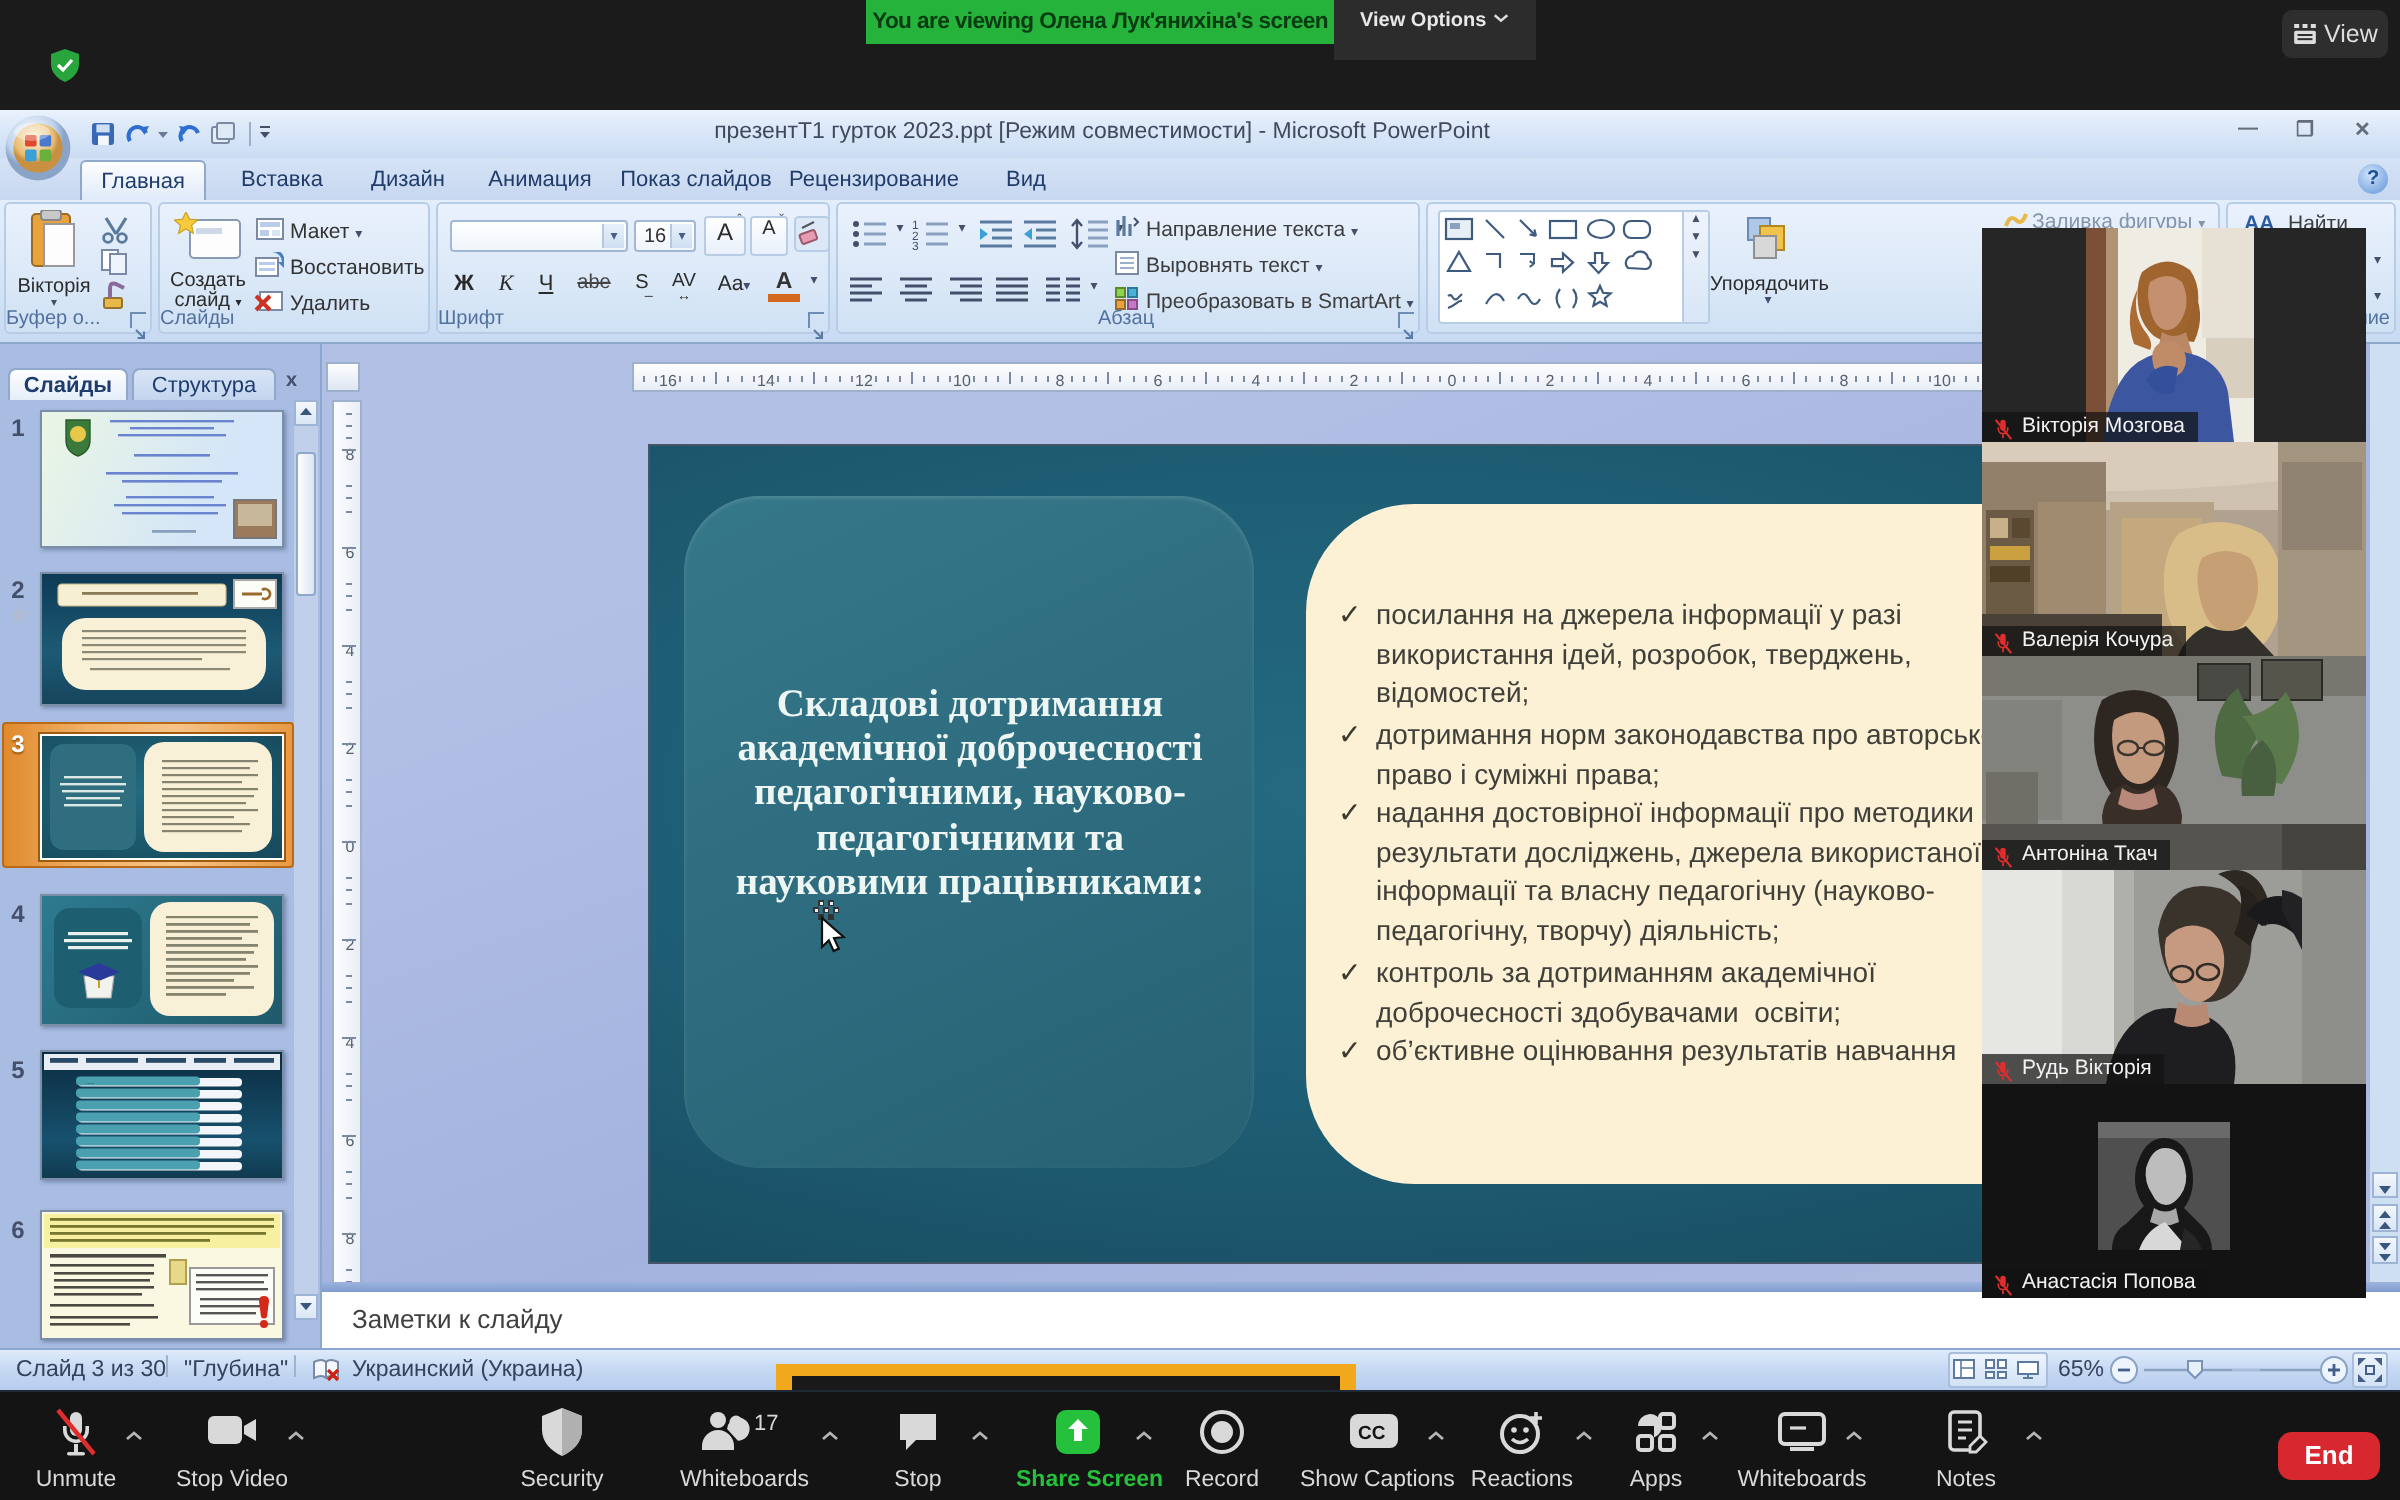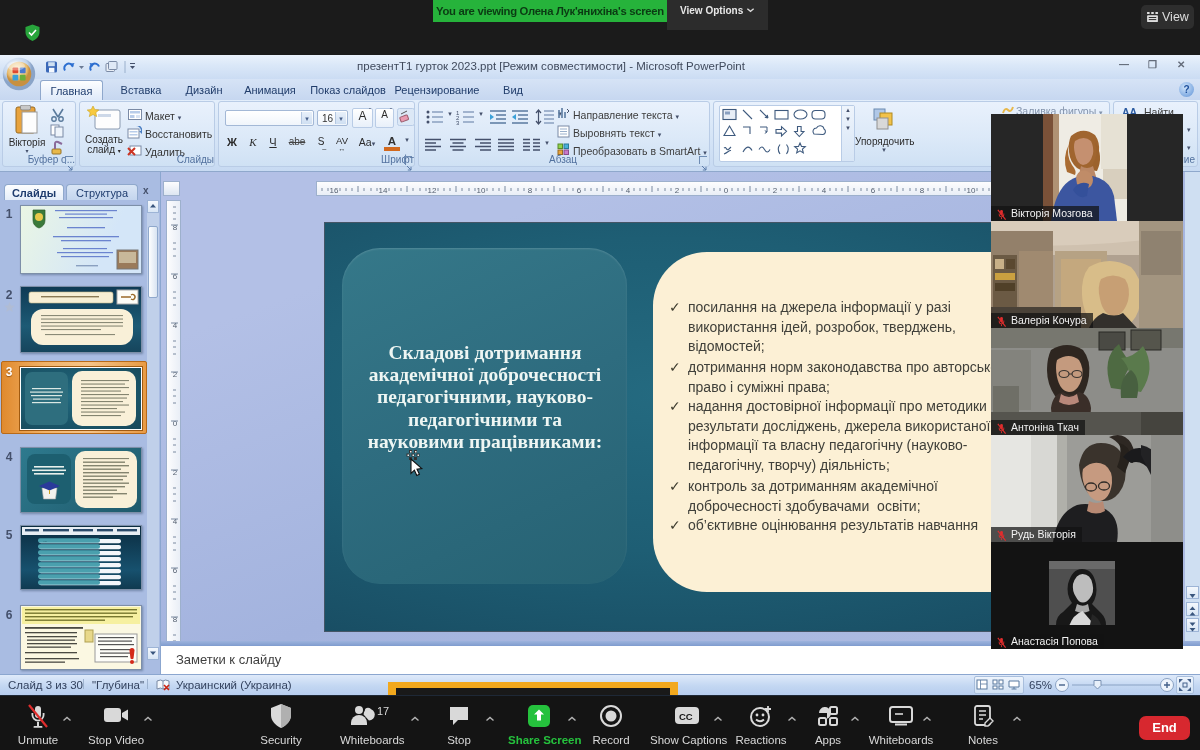--- a/index.html
+++ b/index.html
@@ -18,21 +18,21 @@
 #titlebar { left:0; top:0; width:1200px; height:24px; background:linear-gradient(#eaf2fc,#dbe8f8 40%,#cbdcf3); }
 #officebtn { left:2px; top:2px; width:34px; height:34px; z-index:5; }
 #qat { left:44px; top:4px; width:110px; height:16px; }
 #titletext { left:0; top:5px; width:1102px; text-align:center; font-size:11.5px; color:#404a5c; }
 #winbtns { left:1119px; top:4px; width:80px; height:14px; color:#646c7a; font-size:10px; font-weight:bold; }
 #tabrow { left:0; top:24px; width:1200px; height:21px; background:linear-gradient(#d6e3f6,#c6d7f0); }
 .tab { position:absolute; top:1px; height:20px; text-align:center; font-size:11px; color:#203c6a; line-height:20px; }
 .activetab { background:linear-gradient(#fdfeff,#eef4fc 50%,#dfeafa); border:1px solid #8fa8cc; border-bottom:none; border-radius:3px 3px 0 0; color:#1e3c6e; }
 #ribbon { left:0; top:45px; width:1200px; height:72px; background:linear-gradient(#e3eefb,#d3e3f6 60%,#c7daf2); border-bottom:1px solid #8fa8cc; }
 .rgroup { position:absolute; top:1px; height:66px; background:linear-gradient(#e9f1fc,#dce9f8 55%,#cfe1f4); border:1px solid #b9cce6; border-radius:3px; }
-.rglabel { position:absolute; bottom:1px; width:100%; text-align:right; font-size:10px; color:#52719e; }
+.rglabel { position:absolute; bottom:1px; width:100%; text-align:left; font-size:10px; color:#52719e; }
 .dlauncher { position:absolute; right:2px; bottom:2px; width:8px; height:8px; border-left:1.4px solid #6e8cb4; border-top:1.4px solid #6e8cb4; }
 .ricon { position:absolute; font-size:10.5px; color:#333; white-space:nowrap; }
 .combo { position:absolute; background:linear-gradient(#fff,#f0f5fb); border:1px solid #a3b8d6; border-radius:2px; font-size:10px; color:#333; }
 .combo .da { position:absolute; right:1px; top:1px; bottom:1px; width:11px; background:linear-gradient(#e8f0fa,#cfdff2); border-left:1px solid #b5c8e2; color:#47608a; font-size:7px; text-align:center; line-height:14px; }
 .fbtn { position:absolute; font-size:11px; color:#2b2b2b; text-align:center; }
 
 
 #leftpanel { left:0; top:117px; width:161px; height:502px; background:#a9bce2; border-right:1px solid #8ba6cf; }
 .ptab { position:absolute; top:8px; height:19px; font-size:11px; color:#1e3c6e; text-align:center; line-height:19px; border:1px solid #8fa8cc; border-bottom:none; border-radius:4px 4px 0 0; }
 .thumbnum { position:absolute; font-size:12px; font-weight:bold; color:#44506b; width:14px; text-align:center; }

